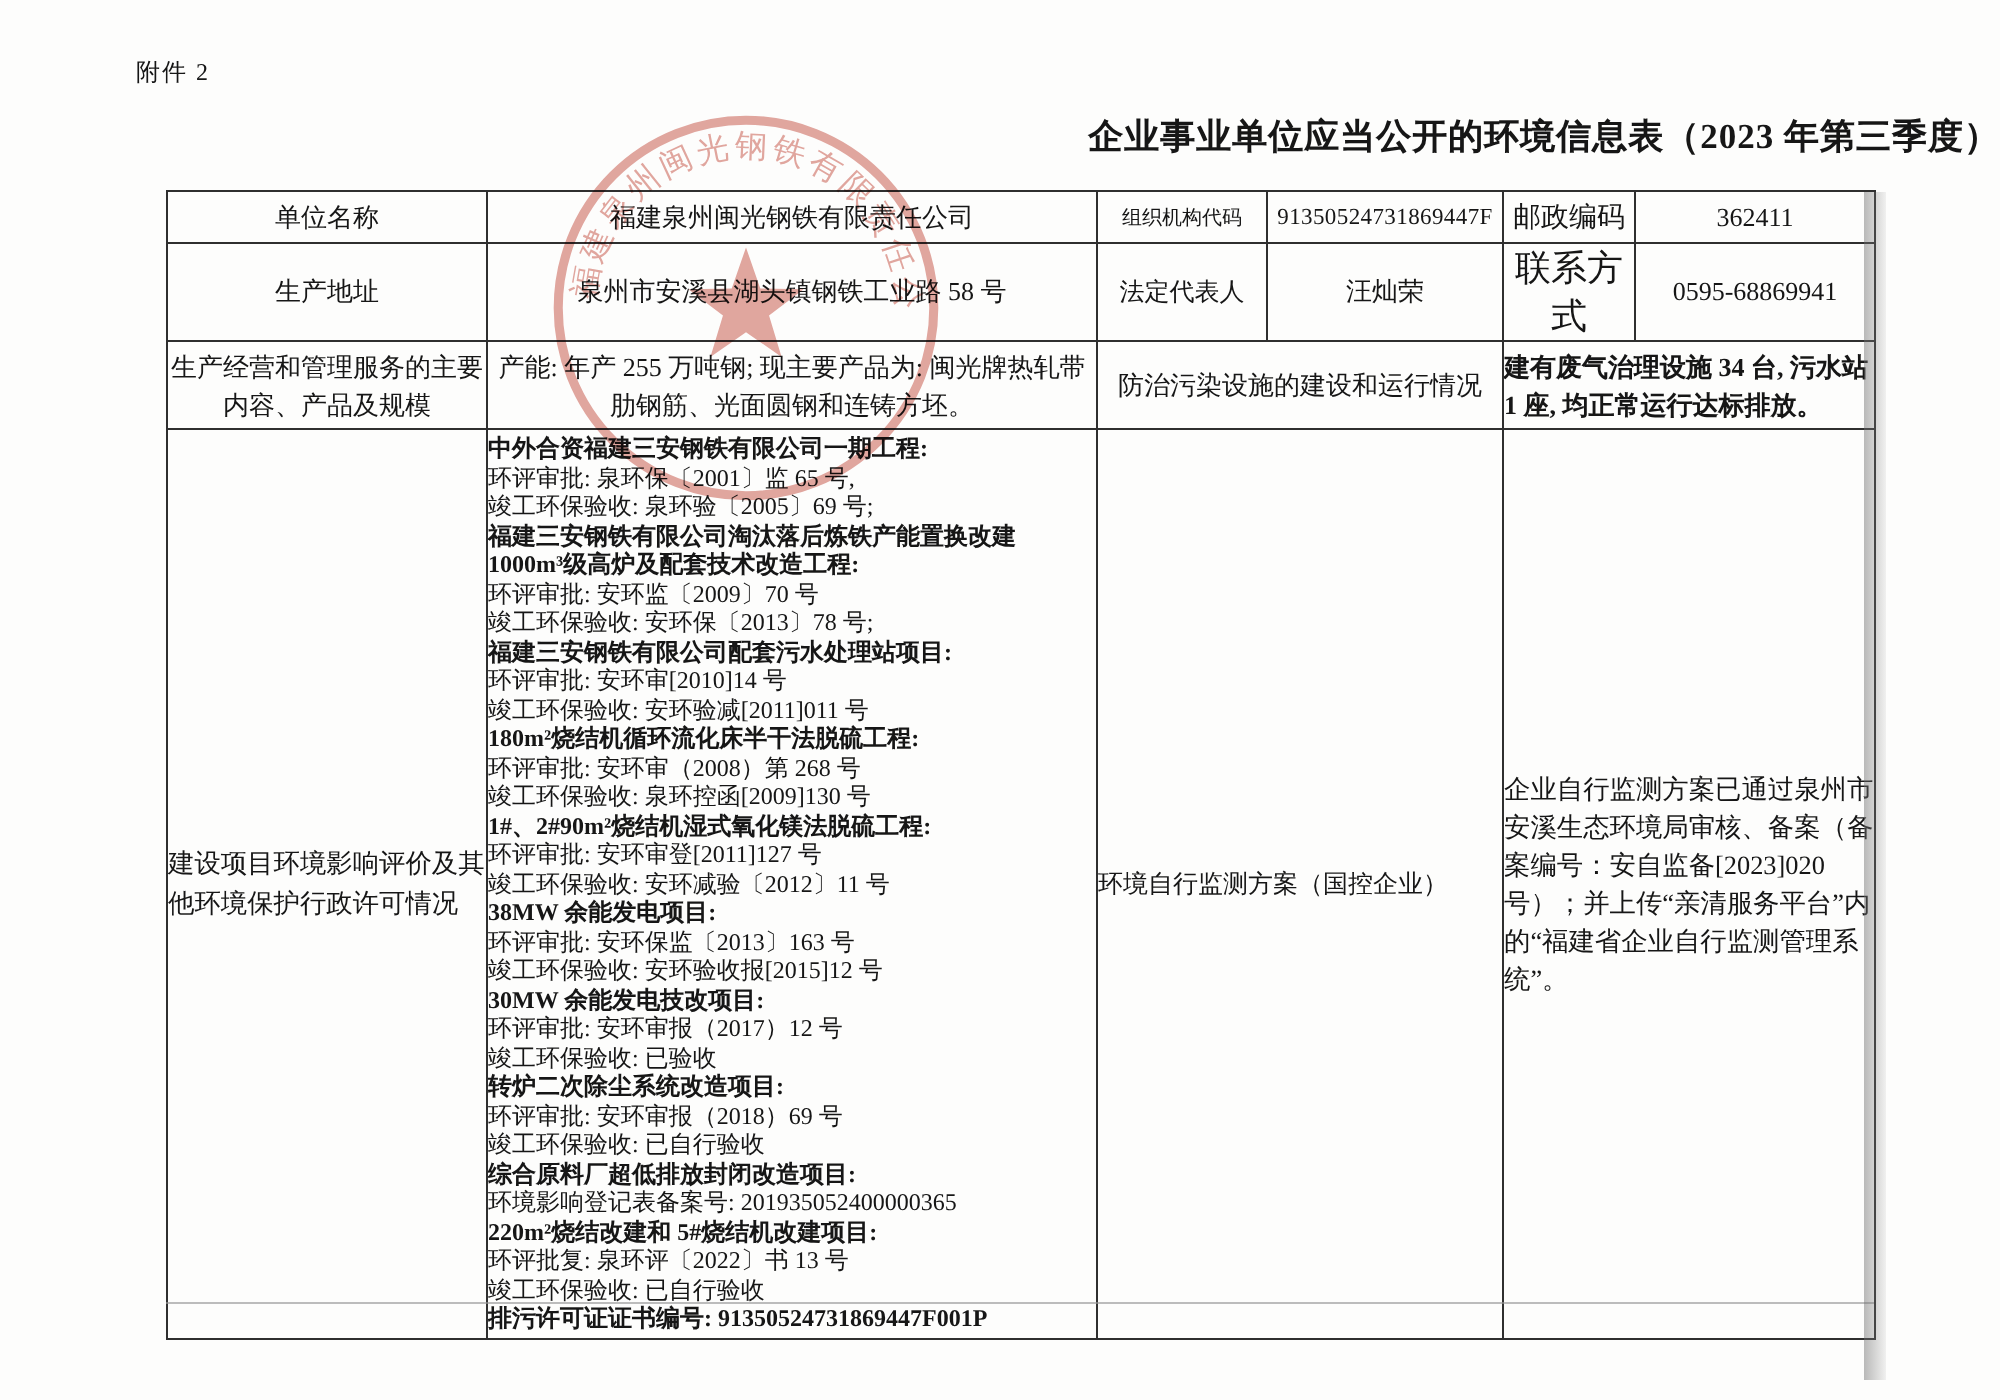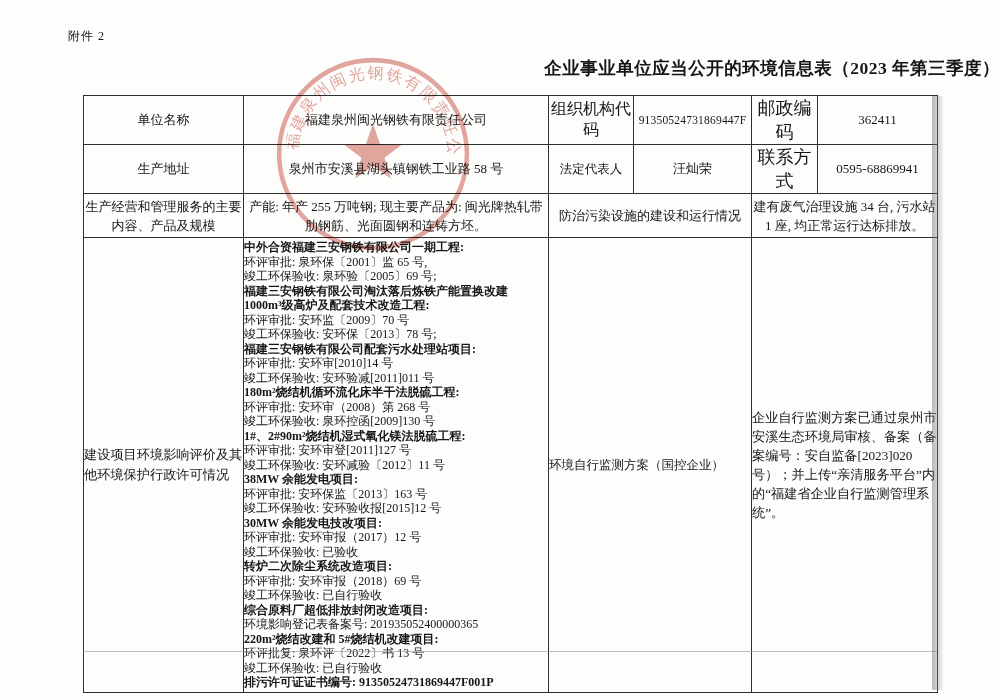--- a/index.html
+++ b/index.html
@@ -36,21 +36,21 @@
     margin-left:24px;
   }
   tr.r1{height:26px;}
   tr.r2{height:26px;}
   tr.r3{height:44px;}
   tr.r4{height:455px;}
 
   td.c{text-align:center;}
   td.small-num{font-size:11.5px;text-align:center;letter-spacing:0.2px;}
   td.wrap2{text-align:center;line-height:19px;padding:2px 10px;}
-  td.wrap2l{text-align:center;line-height:19px;padding:2px 5px;}
+  td.wrap2l{text-align:left;line-height:19px;padding:2px 5px;font-weight:bold;}
 
   td.eia-label{
     text-align:left;padding:0 14px 0 10px;line-height:20px;font-size:13.2px;
   }
   td.projects-cell{vertical-align:top;padding:4px 2px 0 9px;}
   .pline{
     font-size:12px;line-height:14.5px;white-space:nowrap;
   }
   .pbold{font-weight:bold;}
   td.monitor-plan{text-align:left;font-size:12.5px;white-space:nowrap;}
@@ -88,23 +88,23 @@
         <col style="width:305px">
         <col style="width:85px">
       <col style="width:118px">
         <col style="width:66px">
         <col style="width:120px">
     </colgroup>
     <tbody>
         <tr class="r1">
       <td class="c">单位名称</td>
       <td class="c">福建泉州闽光钢铁有限责任公司</td>
-      <td class="c" style="font-size:16px">组织机构代码</td>
+      <td class="c" style="font-size:10px">组织机构代码</td>
       <td class="small-num">91350524731869447F</td>
-      <td class="c" style="font-size:18px">邮政编码</td>
+      <td class="c" style="font-size:14px">邮政编码</td>
       <td class="c">362411</td>
     </tr>
     <tr class="r2">
       <td class="c">生产地址</td>
       <td class="c">泉州市安溪县湖头镇钢铁工业路 58 号</td>
       <td class="c" style="font-size:12.5px">法定代表人</td>
       <td class="c">汪灿荣</td>
       <td class="c" style="font-size:18px">联系方式</td>
       <td class="c">0595-68869941</td>
     </tr>

